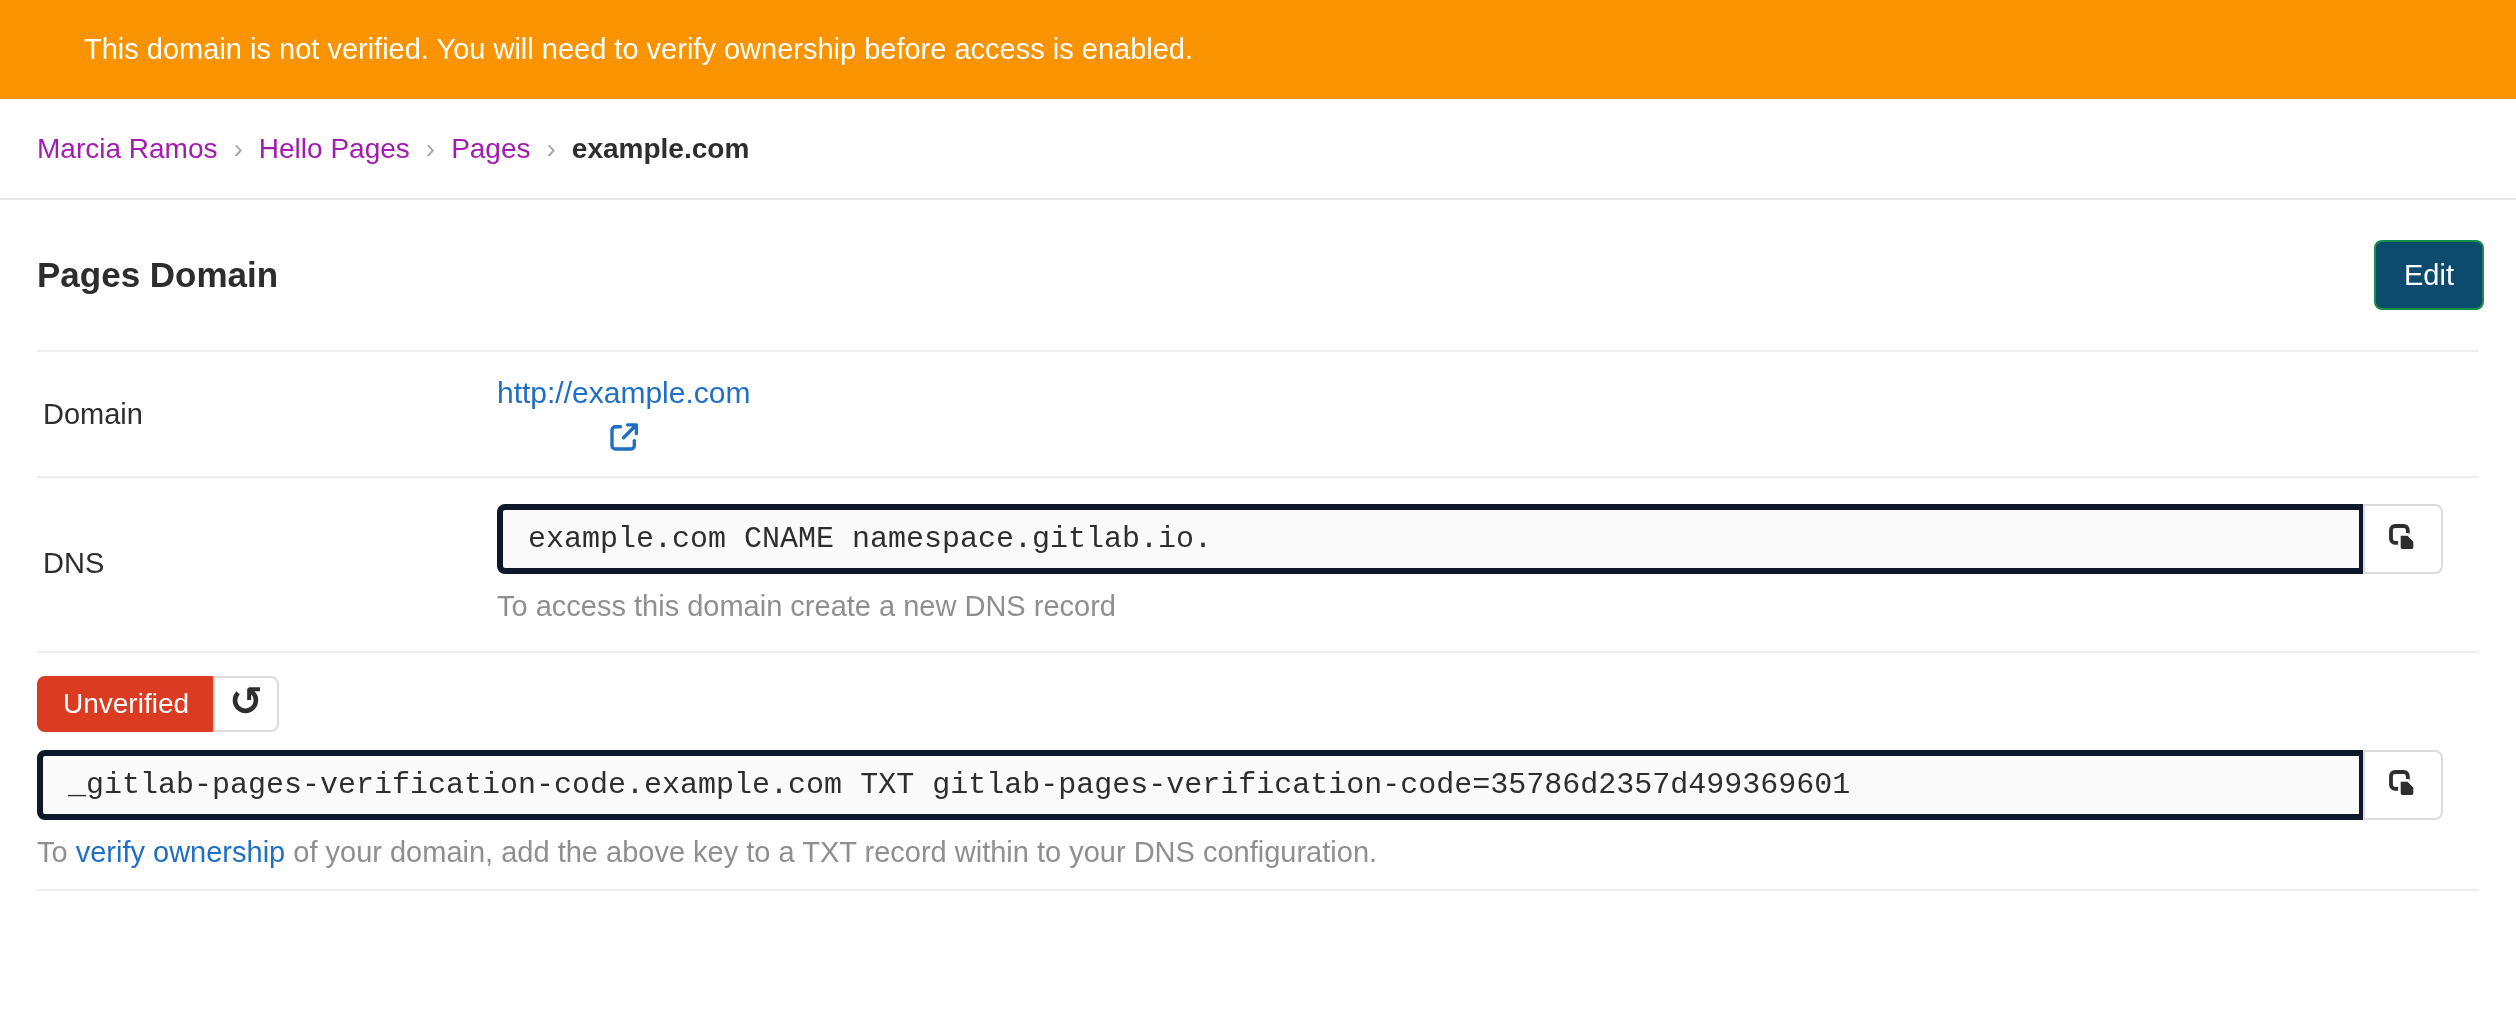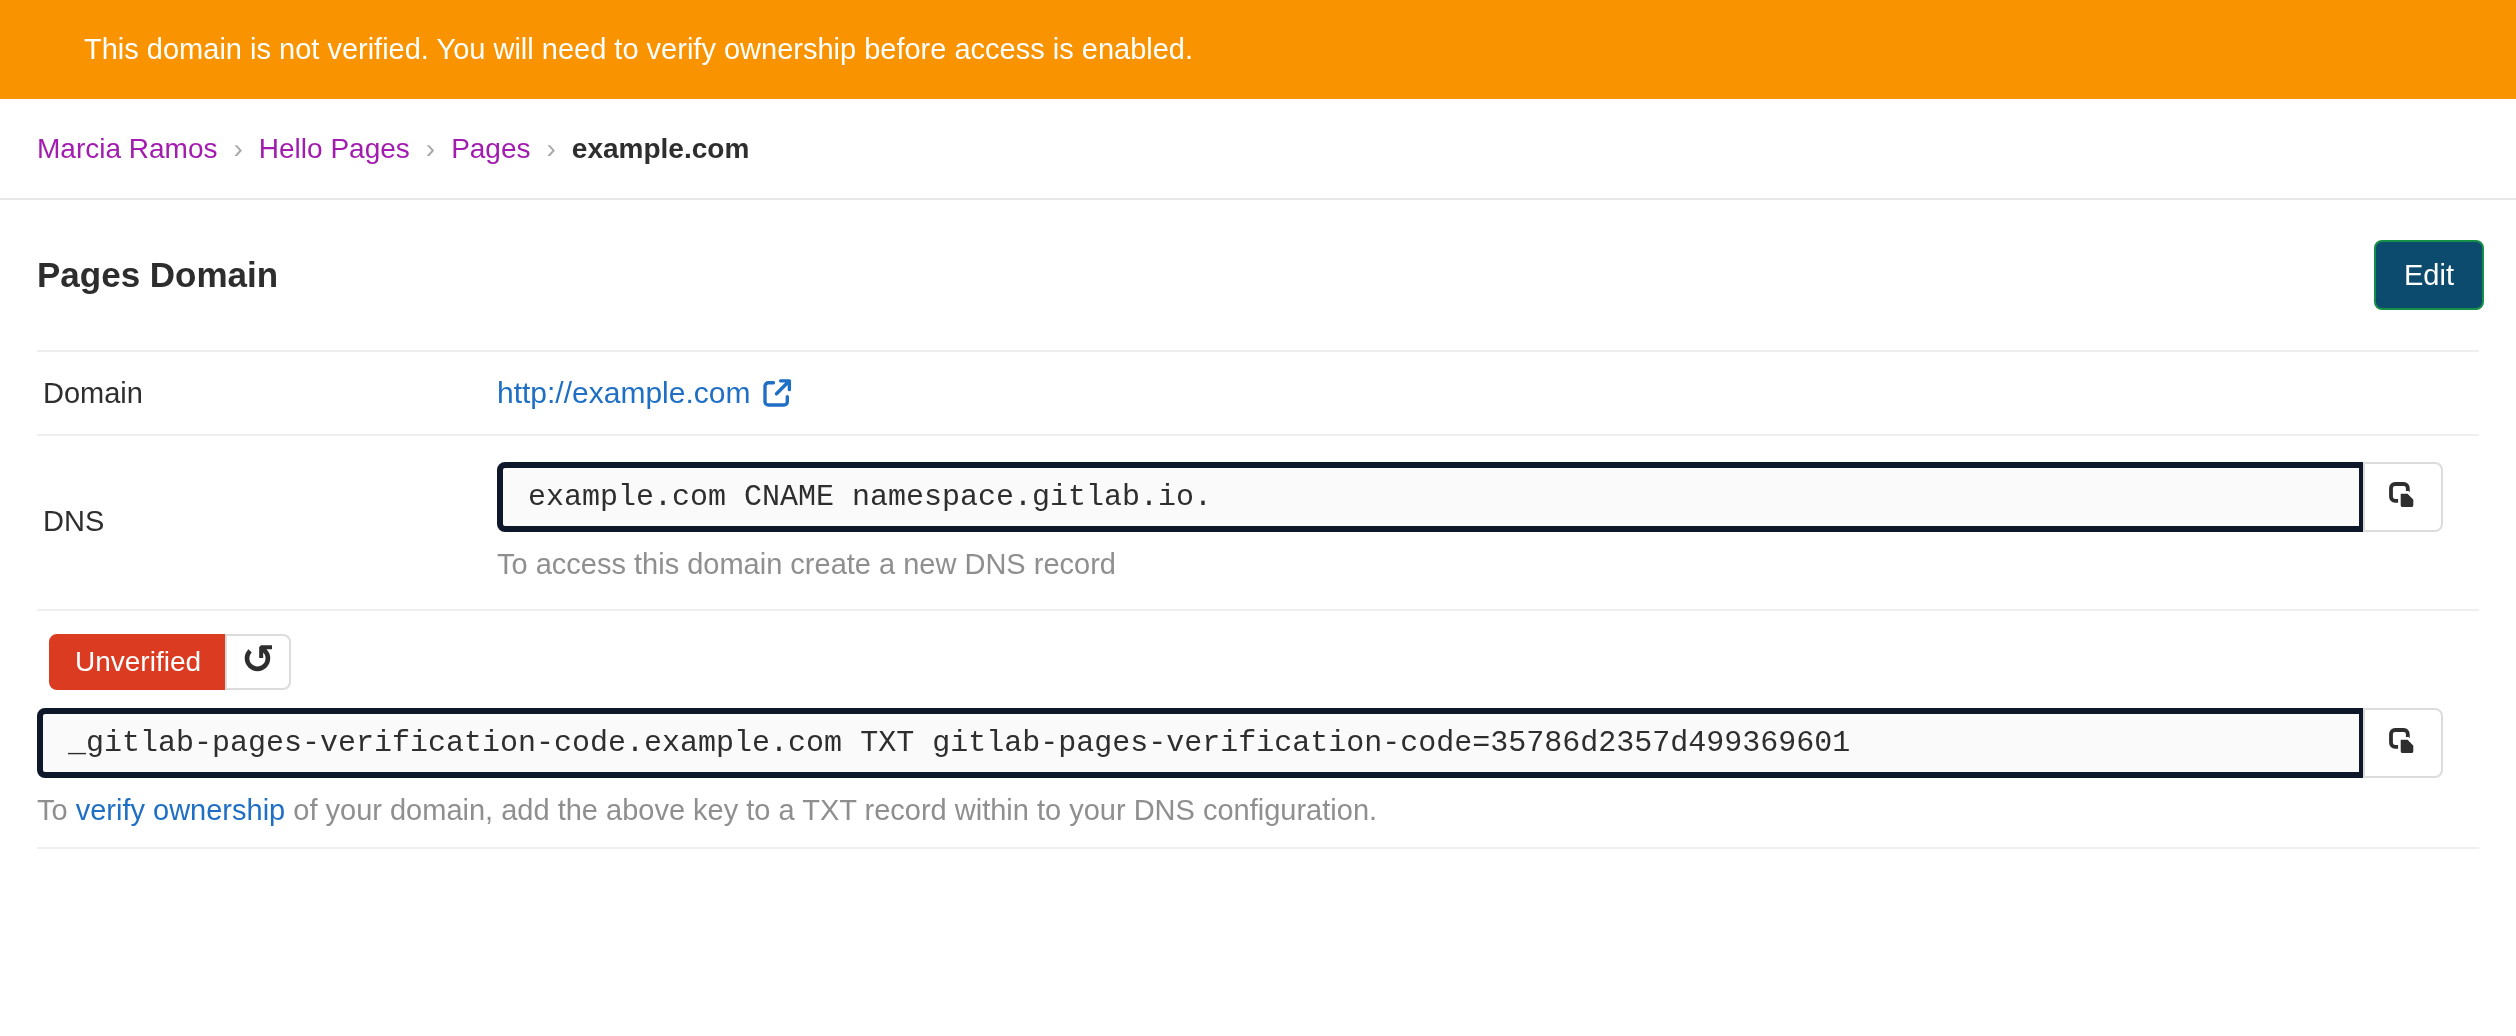--- a/index.html
+++ b/index.html
@@ -73,21 +73,21 @@
   .row-value { flex: 1; min-width: 0; }
   .row-domain      { padding: 24px 0; }
   .row-dns         { padding: 26px 0 28px; }
   .row-verify      { padding: 23px 0 20px; }
   .row-certificate { padding: 30px 0 44px; flex-direction: column; }
   .row-domain .row-value,
   .row-certificate .row-value { display: flex; align-items: center; }
 
   .domain-link {
     display: inline-flex; align-items: center; gap: 12px;
-    color: #1f6fc5; font-size: 30px; text-decoration: none; cursor: pointer;
+    color: #1f6fc5; font-size: 30px; text-decoration: none; cursor: pointer; flex-direction: column;
   }
   .domain-link svg { display: block; }
 
   .input-group {
     display: flex; align-items: stretch;
     margin-right: 36px;
   }
   .code-input {
     flex: 1; min-width: 0;
     height: 70px;
@@ -119,21 +119,20 @@
   .badge-unverified {
     height: 56px;
     padding: 0 24px;
     background: #db3b21;
     border: 2px solid #db3b21;
     border-radius: 8px 0 0 8px;
     display: flex; align-items: center;
     color: #ffffff; font-size: 28px;
     font-family: inherit;
     cursor: pointer;
-    margin-left: 12px;
   }
   .btn-retry {
     width: 66px; height: 56px;
     margin-left: -2px;
     background: #ffffff;
     border: 2px solid #dcdcdc;
     border-radius: 0 8px 8px 0;
     display: flex; align-items: center; justify-content: center;
     cursor: pointer;
   }

